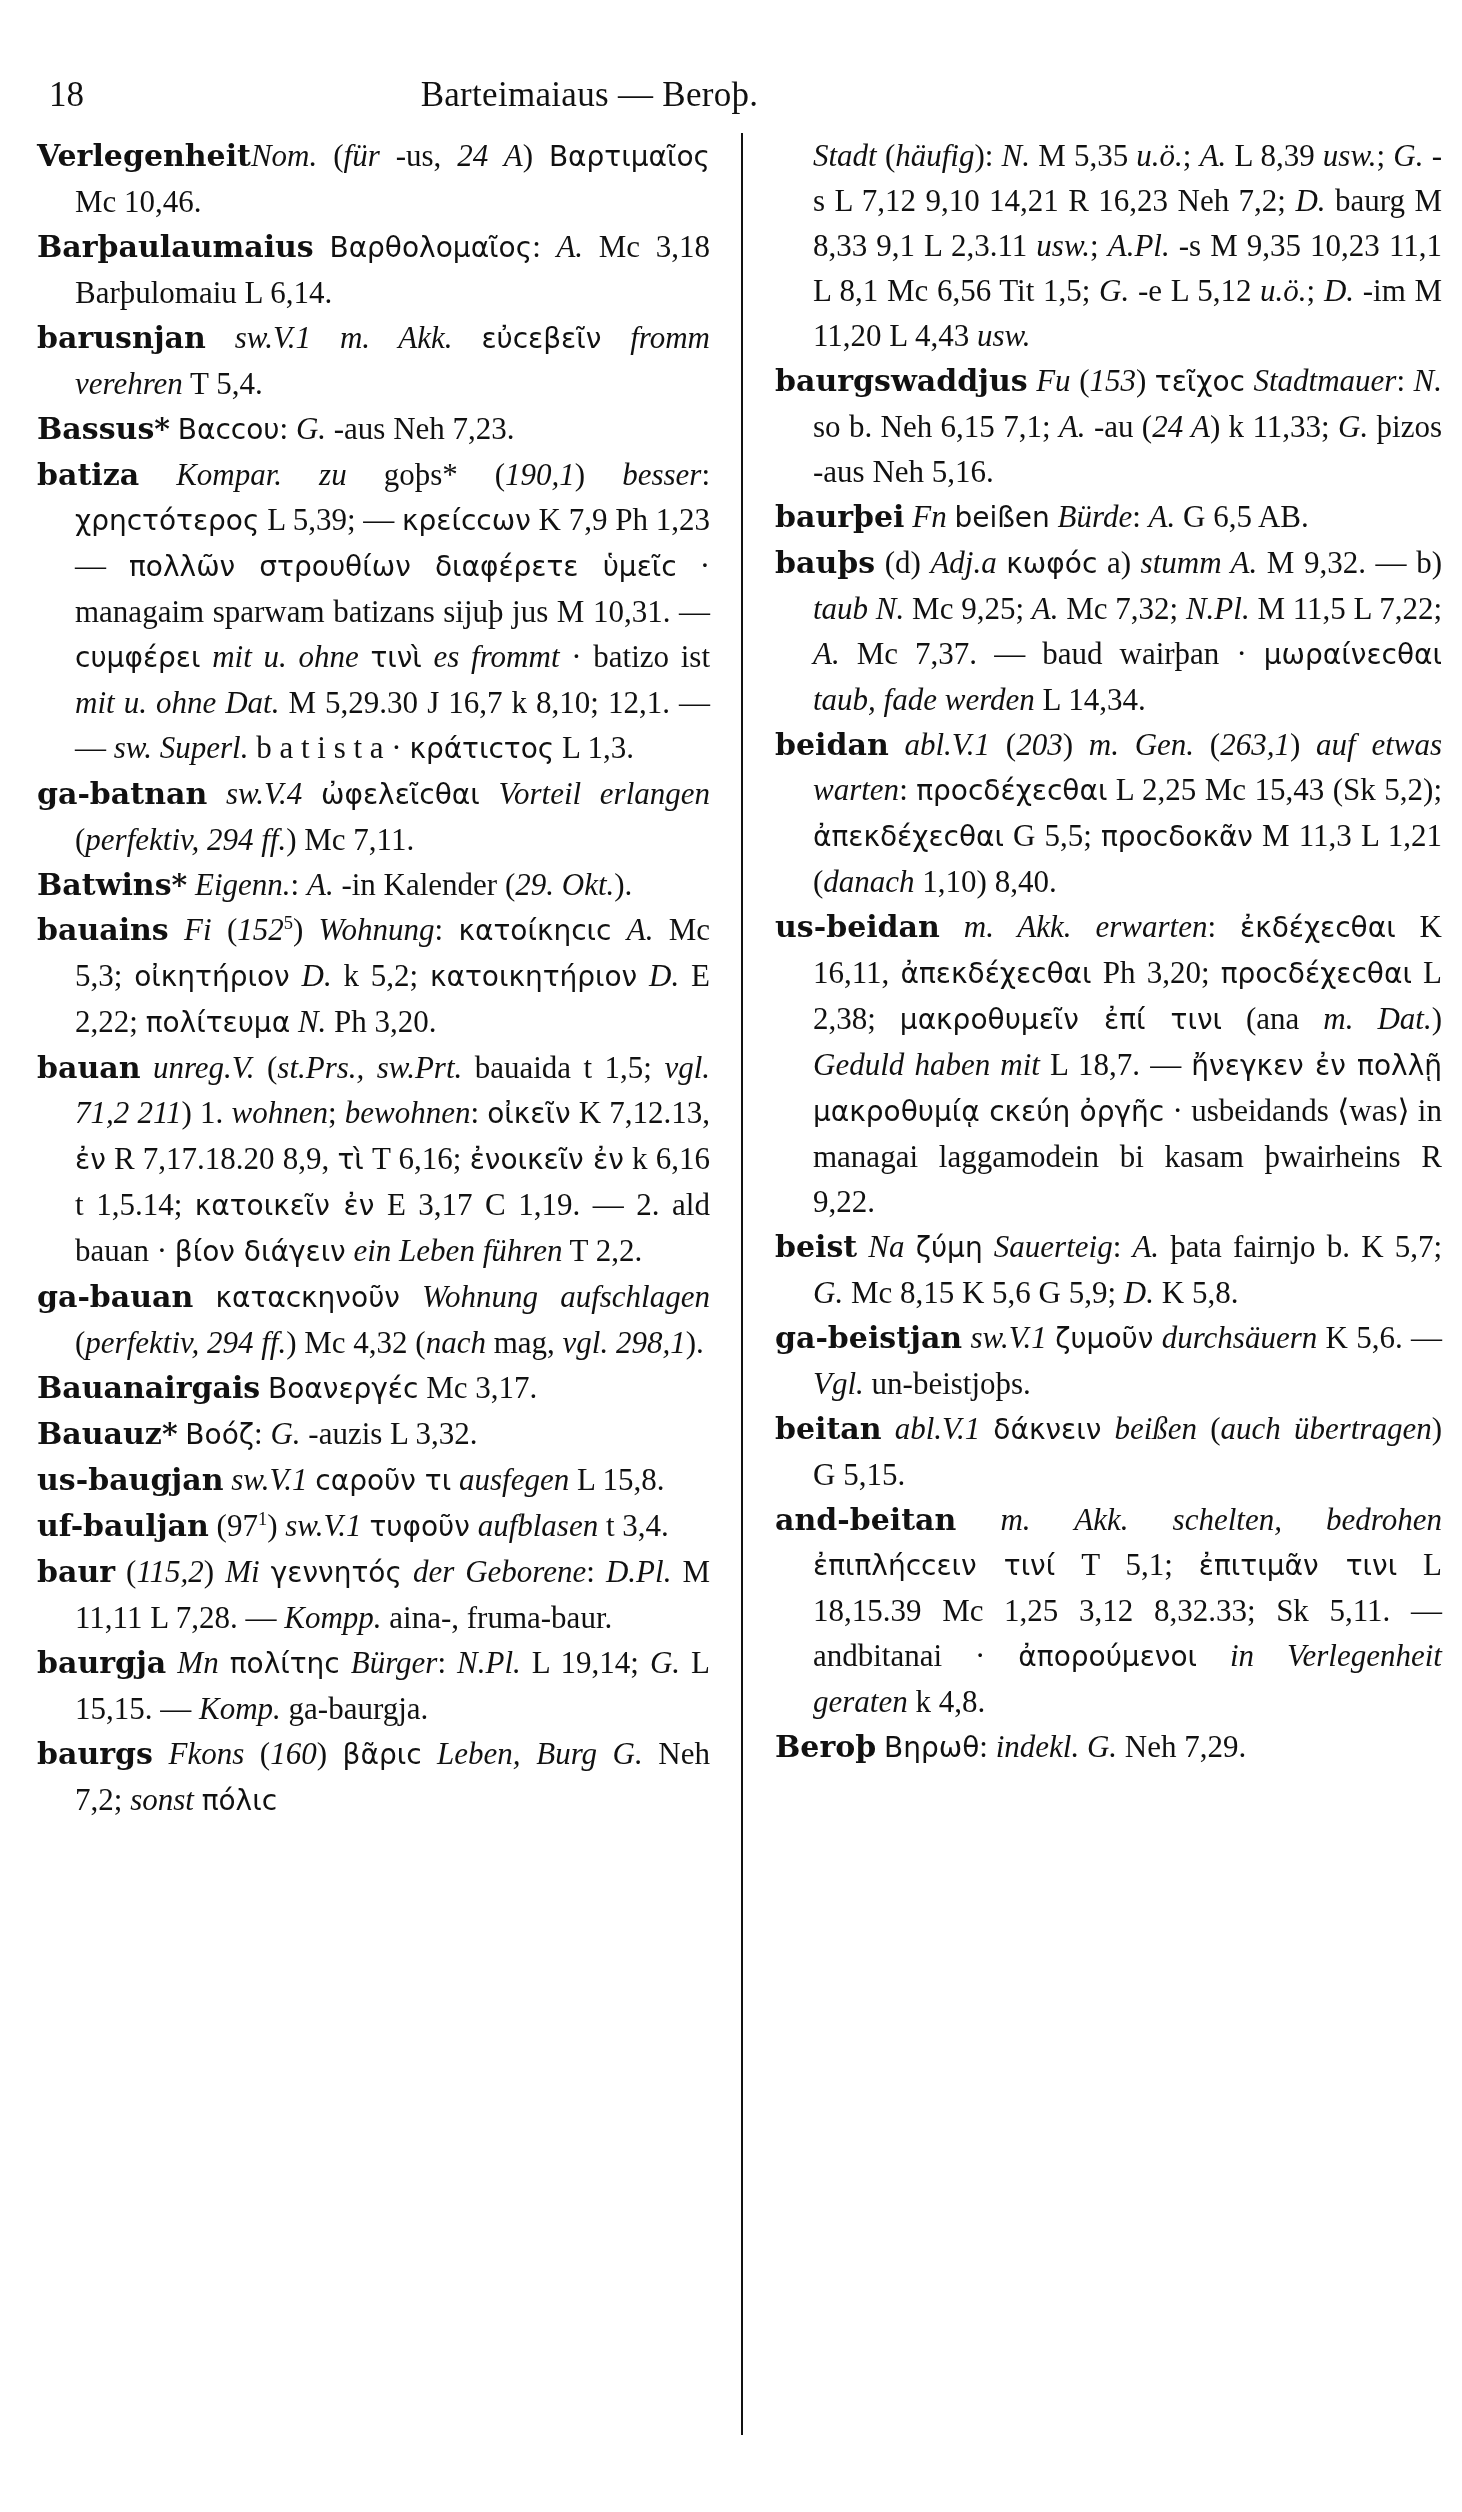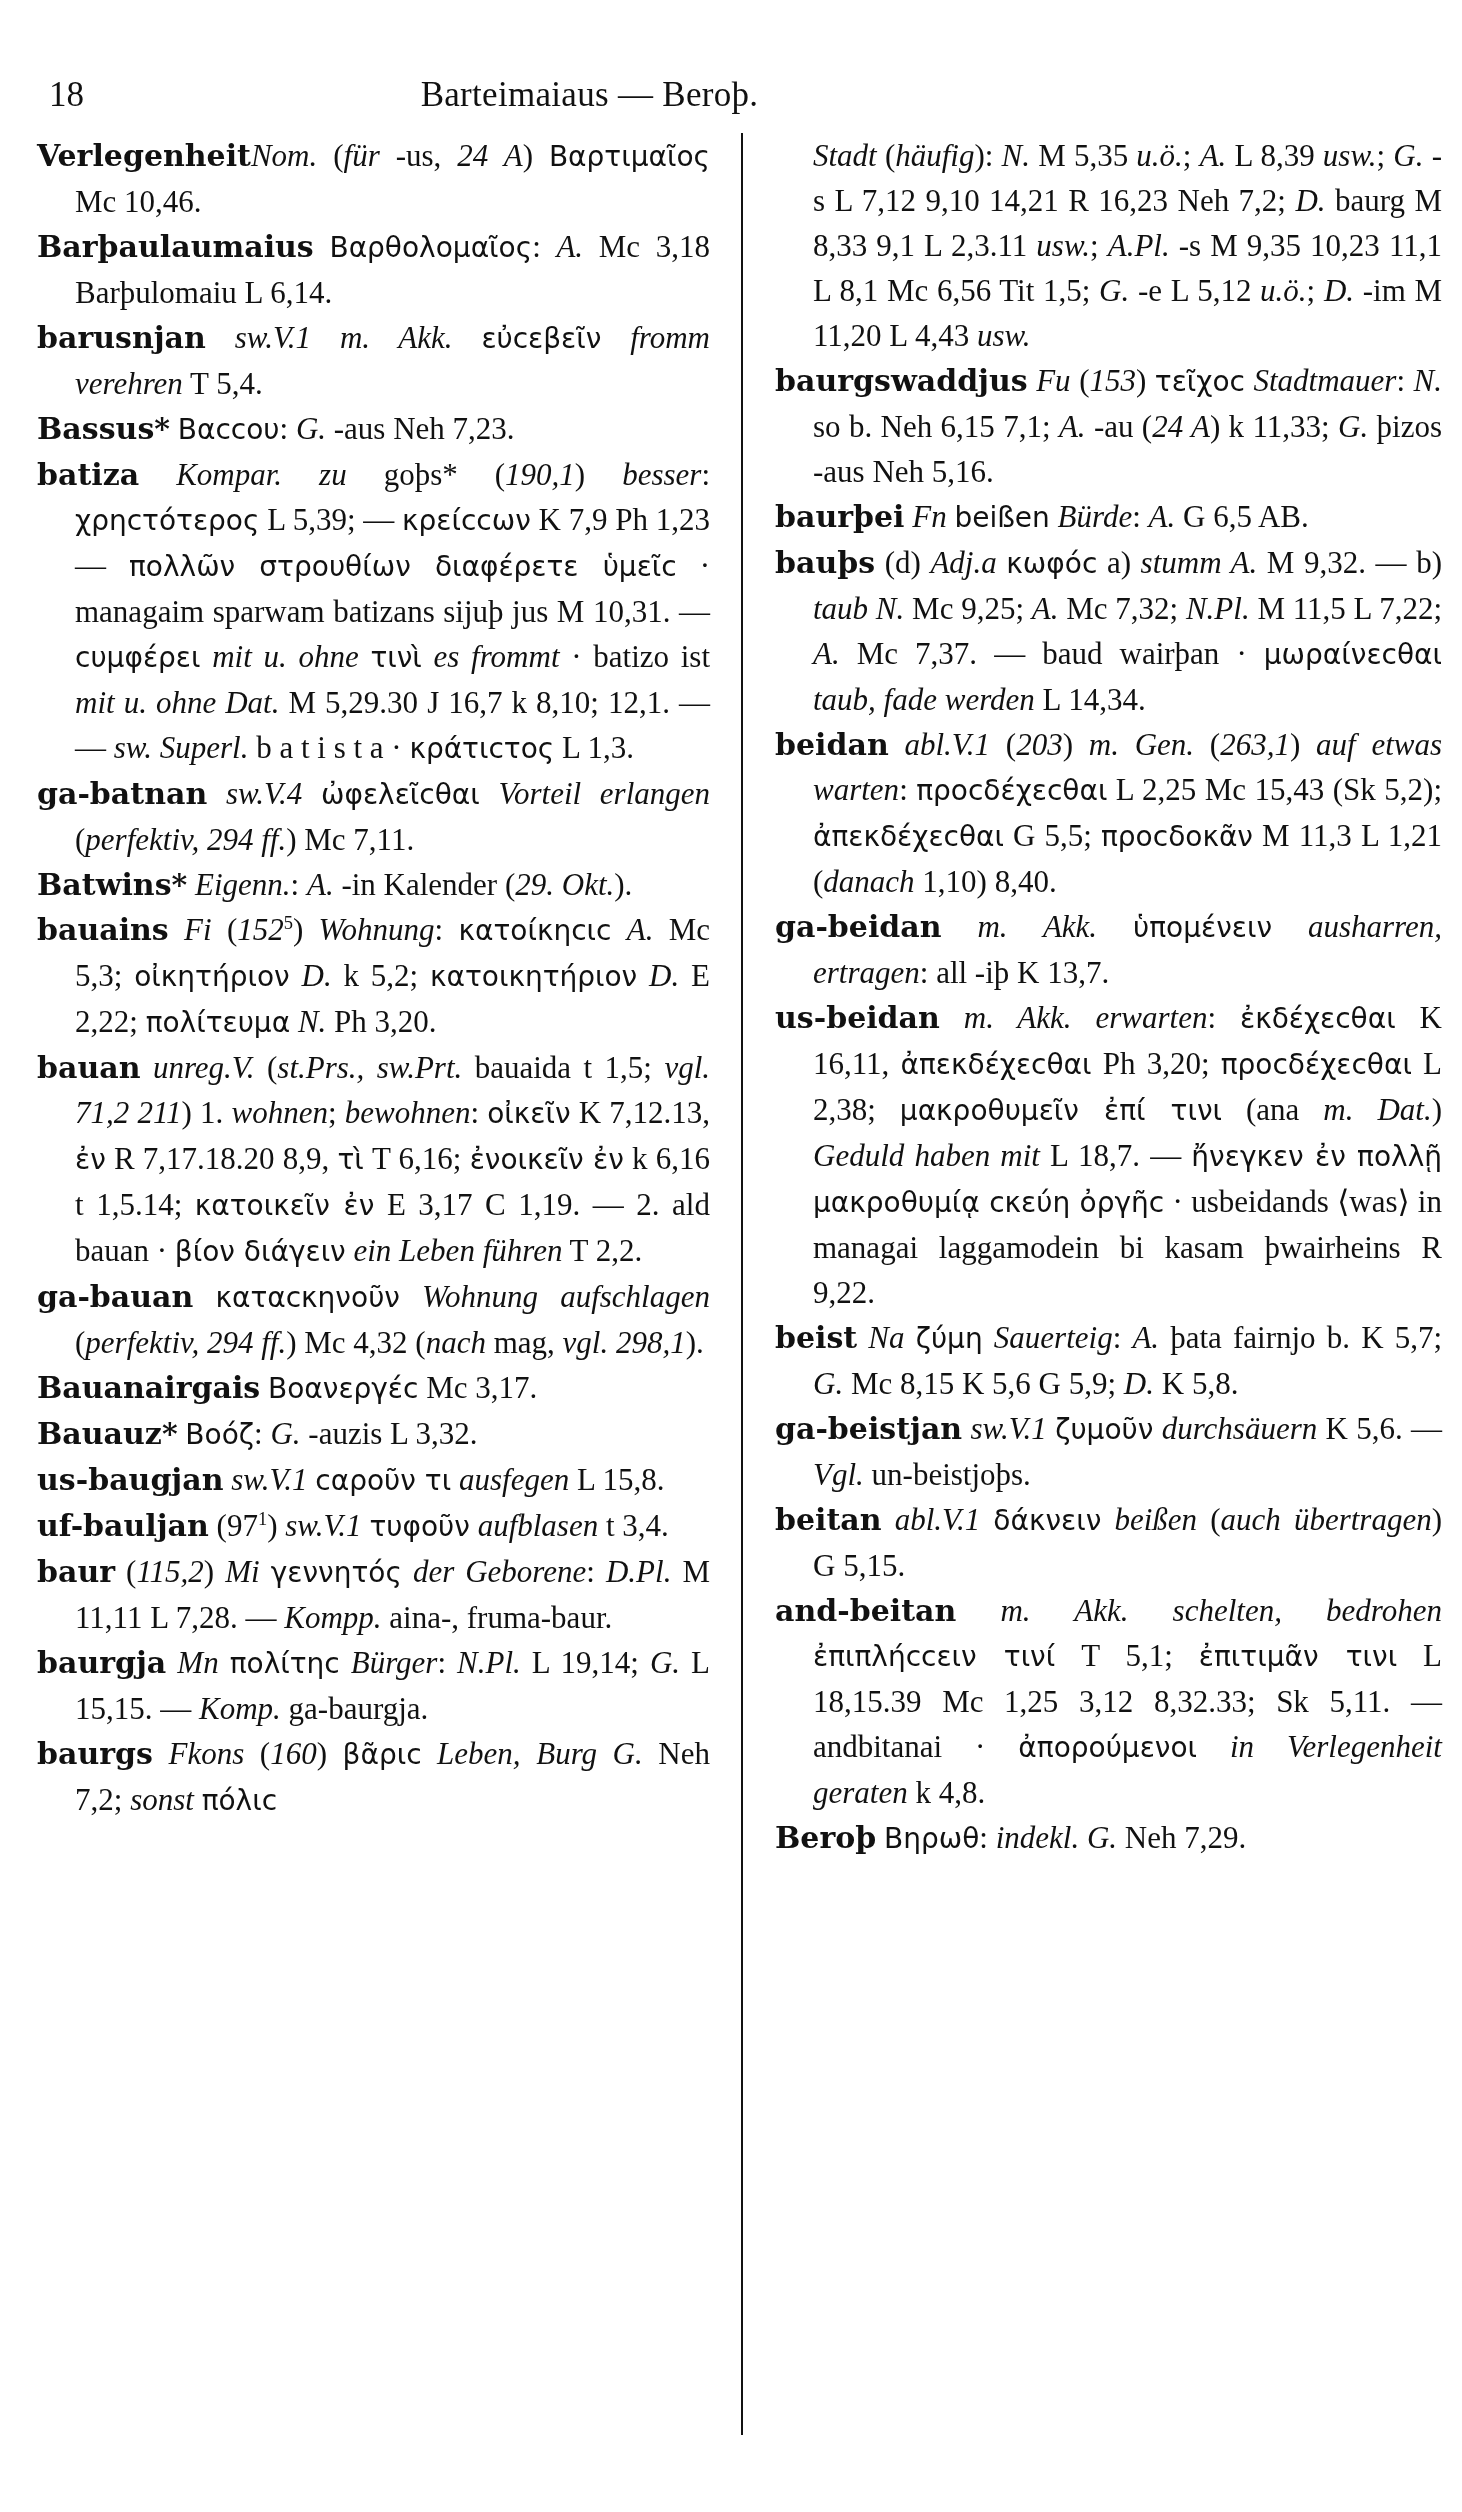--- a/index.html
+++ b/index.html
@@ -63,21 +63,20 @@
     <p class="entry"><span class="lemma">baurgja</span><span> </span><span class="it">Mn</span><span> </span><span class="gk">πολίτηc</span><span> </span><span class="it">Bürger</span><span>: </span><span class="it">N.Pl.</span><span> L 19,14; </span><span class="it">G.</span><span> L 15,15. — </span><span class="it">Komp.</span><span> ga-baurgja.</span></p>
     <p class="entry"><span class="lemma">baurgs</span><span> </span><span class="it">Fkons</span><span> (</span><span class="it">160</span><span>) </span><span class="gk">βᾶριc</span><span> </span><span class="it">Leben, Burg G.</span><span> Neh 7,2; </span><span class="it">sonst</span><span> </span><span class="gk">πόλιc</span></p>
   </div>
 <div class="divider"></div>
 <div class="column col-right" id="col-right">
     <p class="entry" style="text-indent: 0px;"><span class="it">Stadt</span><span> (</span><span class="it">häufig</span><span>): </span><span class="it">N.</span><span> M 5,35 </span><span class="it">u.ö.</span><span>; </span><span class="it">A.</span><span> L 8,39 </span><span class="it">usw.</span><span>; </span><span class="it">G.</span><span> -s L 7,12 9,10 14,21 R 16,23 Neh 7,2; </span><span class="it">D.</span><span> baurg M 8,33 9,1 L 2,3.11 </span><span class="it">usw.</span><span>; </span><span class="it">A.Pl.</span><span> -s M 9,35 10,23 11,1 L 8,1 Mc 6,56 Tit 1,5; </span><span class="it">G.</span><span> -e L 5,12 </span><span class="it">u.ö.</span><span>; </span><span class="it">D.</span><span> -im M 11,20 L 4,43 </span><span class="it">usw.</span></p>
     <p class="entry"><span class="lemma">baurgswaddjus</span><span> </span><span class="it">Fu</span><span> (</span><span class="it">153</span><span>) </span><span class="gk">τεῖχοc</span><span> </span><span class="it">Stadtmauer</span><span>: </span><span class="it">N.</span><span> so b. Neh 6,15 7,1; </span><span class="it">A.</span><span> -au (</span><span class="it">24 A</span><span>) k 11,33; </span><span class="it">G.</span><span> þizos -aus Neh 5,16.</span></p>
     <p class="entry"><span class="lemma">baurþei</span><span> </span><span class="it">Fn</span><span> </span><span class="gk">beißen</span><span> </span><span class="it">Bürde</span><span>: </span><span class="it">A.</span><span> G 6,5 AB.</span></p>
     <p class="entry"><span class="lemma">bauþs</span><span> (d) </span><span class="it">Adj.a</span><span> </span><span class="gk">κωφόc</span><span> a) </span><span class="it">stumm A.</span><span> M 9,32. — b) </span><span class="it">taub N.</span><span> Mc 9,25; </span><span class="it">A.</span><span> Mc 7,32; </span><span class="it">N.Pl.</span><span> M 11,5 L 7,22; </span><span class="it">A.</span><span> Mc 7,37. — baud wairþan · </span><span class="gk">μωραίνεcθαι</span><span> </span><span class="it">taub, fade werden</span><span> L 14,34.</span></p>
     <p class="entry"><span class="lemma">beidan</span><span> </span><span class="it">abl.V.1</span><span> (</span><span class="it">203</span><span>) </span><span class="it">m. Gen.</span><span> (</span><span class="it">263,1</span><span>) </span><span class="it">auf etwas warten</span><span>: </span><span class="gk">προcδέχεcθαι</span><span> L 2,25 Mc 15,43 (Sk 5,2); </span><span class="gk">ἀπεκδέχεcθαι</span><span> G 5,5; </span><span class="gk">προcδοκᾶν</span><span> M 11,3 L 1,21 (</span><span class="it">danach</span><span> 1,10) 8,40.</span></p>
-    <p class="entry"><span class="lemma">ga-beidan</span><span> </span><span class="it">m. Akk.</span><span> </span><span class="gk">ὑπομένειν</span><span> </span><span class="it">ausharren, ertragen</span><span>: all -iþ K 13,7.</span></p>
     <p class="entry"><span class="lemma">us-beidan</span><span> </span><span class="it">m. Akk. erwarten</span><span>: </span><span class="gk">ἐκδέχεcθαι</span><span> K 16,11, </span><span class="gk">ἀπεκδέχεcθαι</span><span> Ph 3,20; </span><span class="gk">προcδέχεcθαι</span><span> L 2,38; </span><span class="gk">μακροθυμεῖν ἐπί τινι</span><span> (ana </span><span class="it">m. Dat.</span><span>) </span><span class="it">Geduld haben mit</span><span> L 18,7. — </span><span class="gk">ἤνεγκεν ἐν πολλῇ μακροθυμίᾳ cκεύη ὀργῆc</span><span> · usbeidands ⟨was⟩ in managai laggamodein bi kasam þwairheins R 9,22.</span></p>
     <p class="entry"><span class="lemma">beist</span><span> </span><span class="it">Na</span><span> </span><span class="gk">ζύμη</span><span> </span><span class="it">Sauerteig</span><span>: </span><span class="it">A.</span><span> þata fairnjo b. K 5,7; </span><span class="it">G.</span><span> Mc 8,15 K 5,6 G 5,9; </span><span class="it">D.</span><span> K 5,8.</span></p>
     <p class="entry"><span class="lemma">ga-beistjan</span><span> </span><span class="it">sw.V.1</span><span> </span><span class="gk">ζυμοῦν</span><span> </span><span class="it">durchsäuern</span><span> K 5,6. — </span><span class="it">Vgl.</span><span> un-beistjoþs.</span></p>
     <p class="entry"><span class="lemma">beitan</span><span> </span><span class="it">abl.V.1</span><span> </span><span class="gk">δάκνειν</span><span> </span><span class="it">beißen</span><span> (</span><span class="it">auch übertragen</span><span>) G 5,15.</span></p>
     <p class="entry"><span class="lemma">and-beitan</span><span> </span><span class="it">m. Akk. schelten, bedrohen</span><span> </span><span class="gk">ἐπιπλήccειν τινί</span><span> T 5,1; </span><span class="gk">ἐπιτιμᾶν τινι</span><span> L 18,15.39 Mc 1,25 3,12 8,32.33; Sk 5,11. — andbitanai · </span><span class="gk">ἀπορούμενοι</span><span> </span><span class="it">in Verlegenheit geraten</span><span> k 4,8.</span></p>
     <p class="entry"><span class="lemma">Beroþ</span><span> </span><span class="gk">Βηρωθ</span><span>: </span><span class="it">indekl. G.</span><span> Neh 7,29.</span></p>
   </div>
 
 
 </body></html>

